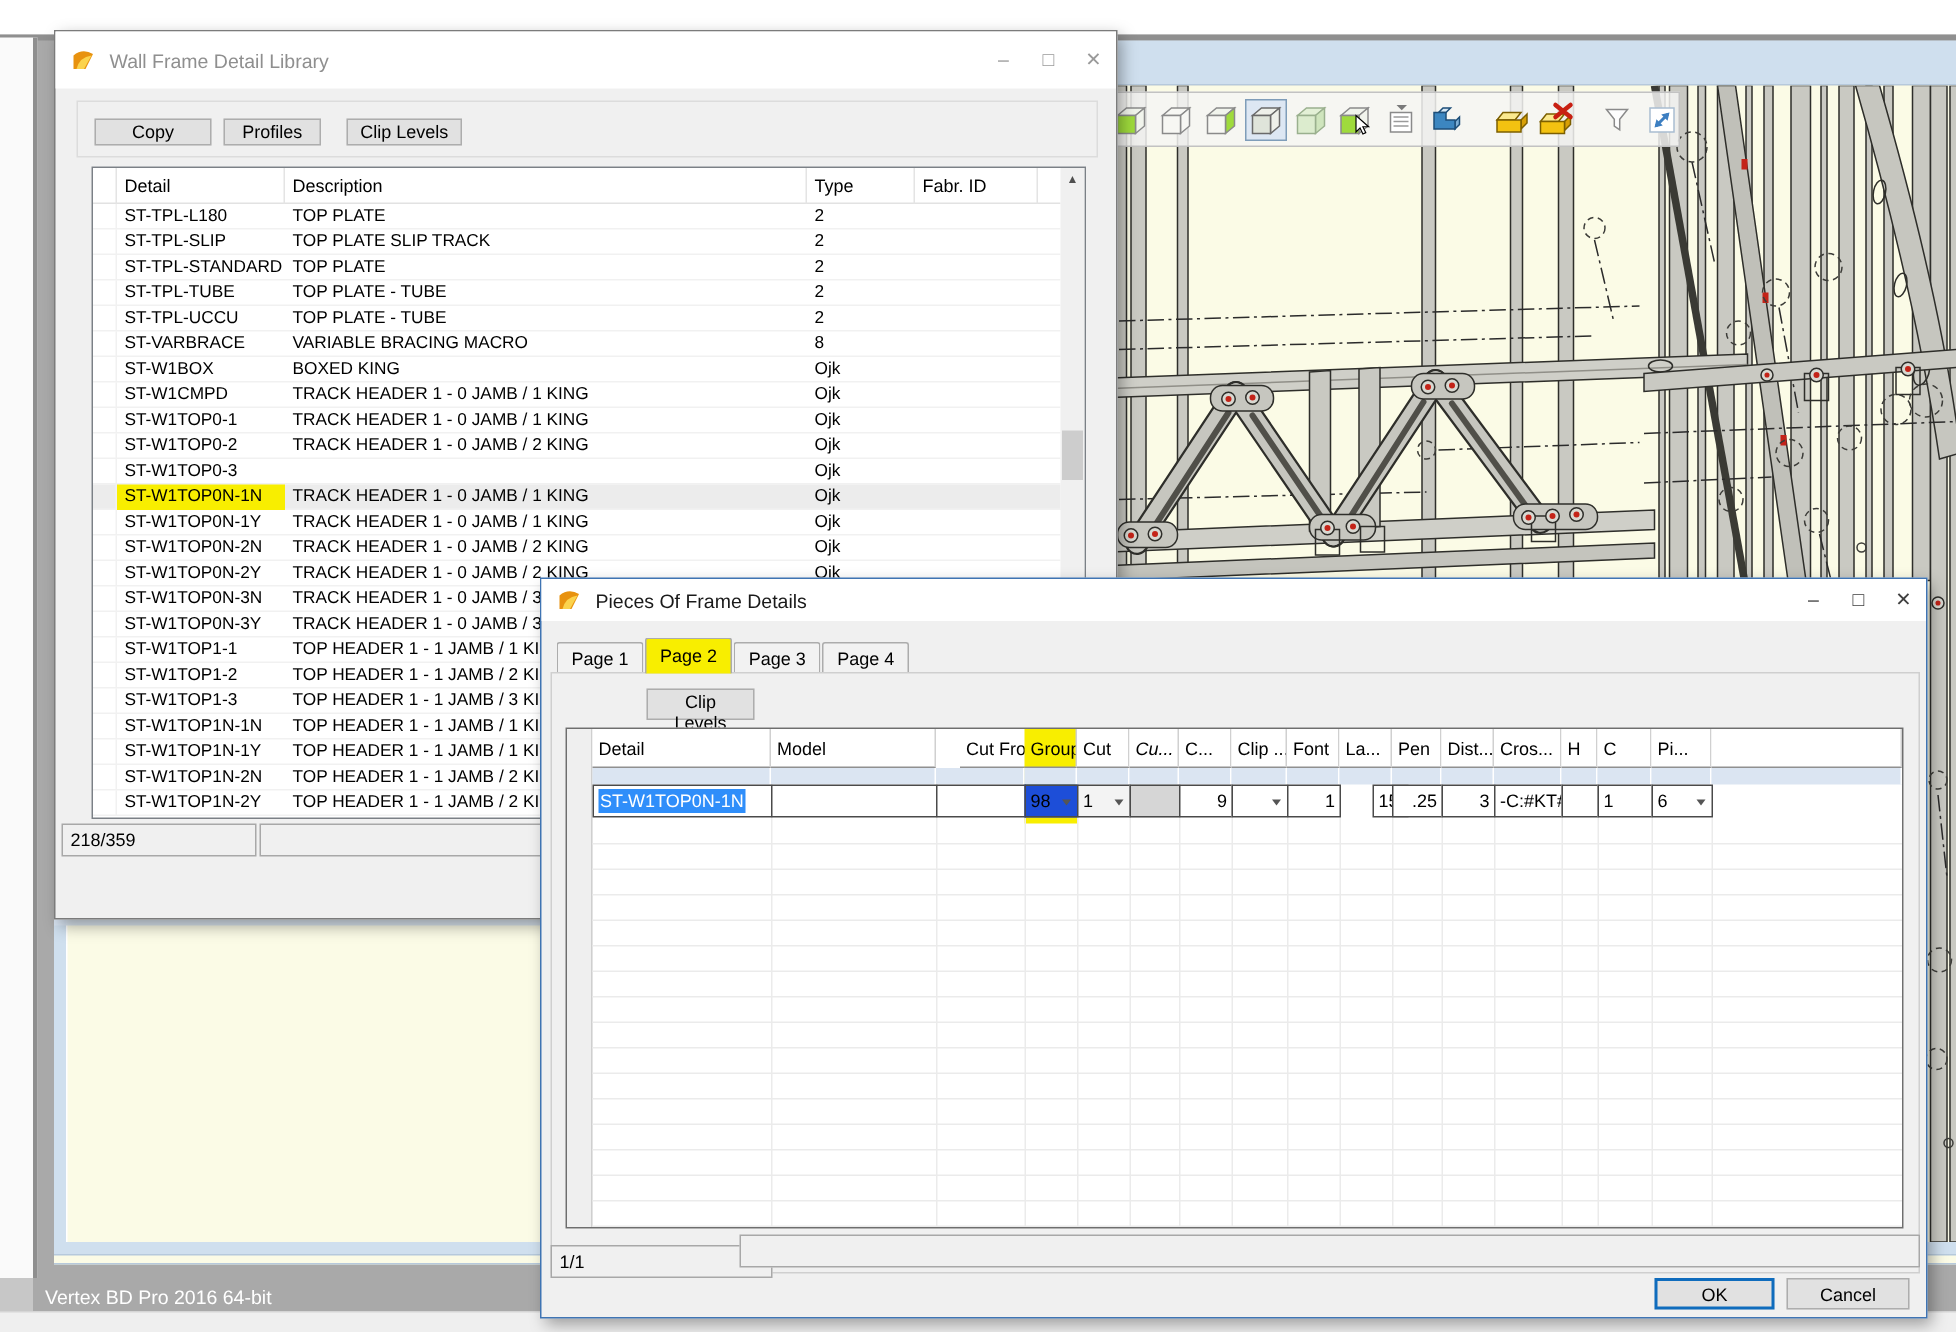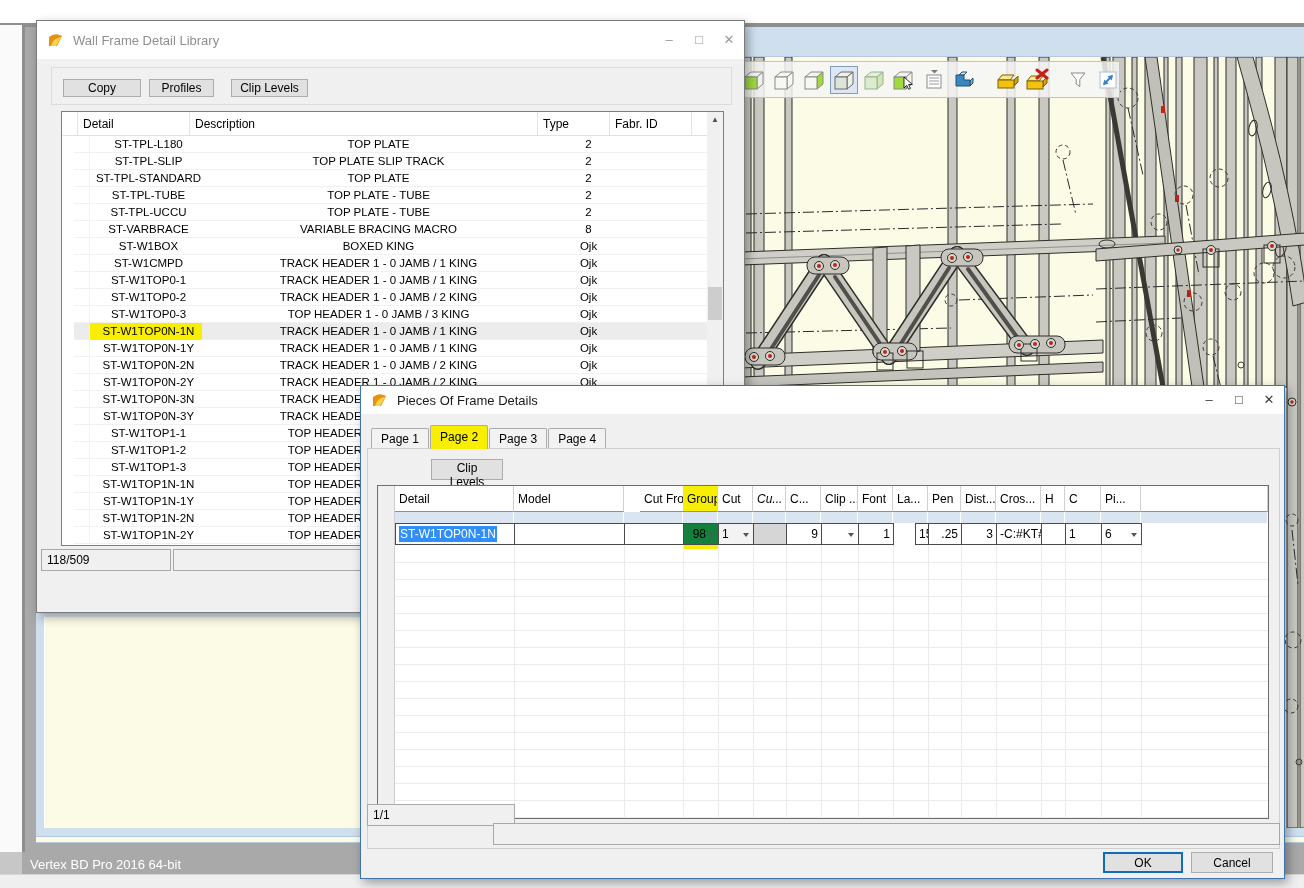--- a/index.html
+++ b/index.html
@@ -49,21 +49,21 @@
   .btnstrip{position:absolute;left:14px;top:46px;width:681px;height:38px;border:1px solid #dcdcdc;
             background:#f0f0f0;box-sizing:border-box;}
   .winbtn{position:absolute;background:#e1e1e1;border:1px solid #adadad;box-sizing:border-box;
           font-size:12px;text-align:center;color:#000;}
   .lib-list{position:absolute;left:24px;top:90px;width:663px;height:435px;background:#ffffff;
             border:1px solid #7b8086;box-sizing:border-box;overflow:hidden;}
   .lib-head{position:absolute;left:0;top:0;width:645px;height:24px;background:#ffffff;
             border-bottom:1px solid #e2e2e2;box-sizing:border-box;}
   .lh{position:absolute;top:0;height:24px;line-height:24px;font-size:12px;color:#000;
       border-right:1px solid #e4e4e4;box-sizing:border-box;padding-left:5px;overflow:hidden;}
-  .lib-rows{position:absolute;left:12px;top:24px;width:645px;text-align:center;}
+  .lib-rows{position:absolute;left:0;top:24px;width:645px;}
   .lrow{position:relative;height:17px;border-bottom:1px solid #f1f1f1;box-sizing:border-box;
         font-size:11.5px;white-space:nowrap;}
   .lc{position:absolute;top:0;height:17px;line-height:16px;overflow:hidden;padding-left:5px;box-sizing:border-box;}
   .lc0{left:0;width:16px;border-right:1px solid #f1f1f1;}
   .lc1{left:16px;width:112px;}
   .lc2{left:128px;width:348px;}
   .lc3{left:476px;width:72px;}
   .lc4{left:548px;width:82px;}
   .lrow.hl{background:#ececec;}
   .lrow.hl .lc1{background:#f8ee00;}
@@ -92,21 +92,21 @@
          border-right:1px solid #d0d0d0;border-bottom:1px solid #909090;box-sizing:border-box;
          padding-left:4px;overflow:hidden;white-space:nowrap;}
   .ghead.yellow{background:#f8ee00;}
   .gblue{position:absolute;top:26px;height:11px;background:#dbe5f2;border-right:1px solid #ffffff;box-sizing:border-box;}
   .gvline{position:absolute;top:59px;width:1px;background:#ebebeb;}
   .ghline{position:absolute;left:17px;height:1px;background:#ebebeb;}
   .gcell{position:absolute;top:37px;height:22px;line-height:20px;font-size:12px;background:#ffffff;
          border:1px solid #4a4a4a;box-sizing:border-box;padding:0 3px;overflow:hidden;white-space:nowrap;}
   .gcell.num{text-align:right;}
   .gcell.dis{background:#d6d6d6;}
-  .gcell.yellowbg{background:#15803d;text-align:right;}
+  .gcell.yellowbg{background:#1d4ed8;}
   .gcell.grayish{background:#f3f3f3;}
   .ddarrow{position:absolute;right:4px;top:9px;width:0;height:0;border-left:3.5px solid transparent;
            border-right:3.5px solid transparent;border-top:4.5px solid #555;}
   .selspan{background:#2f8efa;color:#ffffff;padding:1px 1px;}
   .groupband{position:absolute;top:0;height:63px;background:#f8ee00;z-index:0;}
   
   .okbtn{border:2px solid #0f6cbd !important;}
   .logo{margin-left:10px;flex:0 0 auto;display:flex;}
 </style>
 </head>
@@ -465,21 +465,20 @@
           <div class="lrow">
             <span class="lc lc0"></span>
             <span class="lc lc1">ST-W1TOP0-2</span>
             <span class="lc lc2">TRACK HEADER 1 - 0 JAMB / 2 KING</span>
             <span class="lc lc3">Ojk</span>
             <span class="lc lc4"></span>
           </div>
           <div class="lrow">
             <span class="lc lc0"></span>
             <span class="lc lc1">ST-W1TOP0-3</span>
-            <span class="lc lc2">TOP HEADER 1 - 0 JAMB / 3 KING</span>
             <span class="lc lc3">Ojk</span>
             <span class="lc lc4"></span>
           </div>
           <div class="lrow hl">
             <span class="lc lc0"></span>
             <span class="lc lc1">ST-W1TOP0N-1N</span>
             <span class="lc lc2">TRACK HEADER 1 - 0 JAMB / 1 KING</span>
             <span class="lc lc3">Ojk</span>
             <span class="lc lc4"></span>
           </div>
@@ -567,21 +566,21 @@
             <span class="lc lc3">Ojk</span>
             <span class="lc lc4"></span>
           </div>
         </div>
       <div class="lib-scroll">
         <span class="scr-arrow" style="top:0;">▲</span>
         <span class="scr-thumb"></span>
         <span class="scr-arrow" style="bottom:0;">▼</span>
       </div>
     </div>
-    <div class="statuscell" style="left:4px;top:528px;width:130px;height:22px;">118/509</div>
+    <div class="statuscell" style="left:4px;top:528px;width:130px;height:22px;">218/359</div>
     <div class="statuscell" style="left:136px;top:528px;width:560px;height:22px;"></div>
   </div>
 
   <div class="dlg pieces-dlg">
     <div class="titlebar">
       <span class="logo">
         <svg width="18" height="18">
             <rect width="18" height="18" fill="#ffffff"></rect>
             <path d="M2,15 L2,6 Q8,1 15,5 L10,15 Z" fill="#e8920f"></path>
             <path d="M4,15 Q6,7 14,6 L9,15 Z" fill="#fbd34d"></path>
@@ -686,21 +685,21 @@
         <div class="gcell num" style="left: 480px; width: 36px;">1</div>
         <div class="gcell num" style="left: 537px; width: 24px;">151</div>
         <div class="gcell num" style="left: 550px; width: 34px;">.25</div>
         <div class="gcell num" style="left: 583px; width: 36px;">3</div>
         <div class="gcell " style="left: 618px; width: 46px;">-C:#KT#</div>
         <div class="gcell " style="left: 663px; width: 25px;"></div>
         <div class="gcell " style="left: 687px; width: 37px;">1</div>
         <div class="gcell " style="left: 723px; width: 41px;">6<span class="ddarrow"></span></div>
       </div>
 
-    <div class="statuscell" style="left:6px;top:418px;width:148px;height:22px;">1/1</div>
+    <div class="statuscell" style="left:6px;top:444px;width:148px;height:22px;">1/1</div>
     <div class="statuscell" style="left:132px;top:437px;width:787px;height:22px;"></div>
 
     <button class="winbtn okbtn" style="left:742px;top:466px;width:80px;height:21px;">OK</button>
     <button class="winbtn" style="left:830px;top:466px;width:82px;height:21px;">Cancel</button>
   </div>
 
   <div class="bottom-strip"></div>
 </div>
 
 </body></html>

